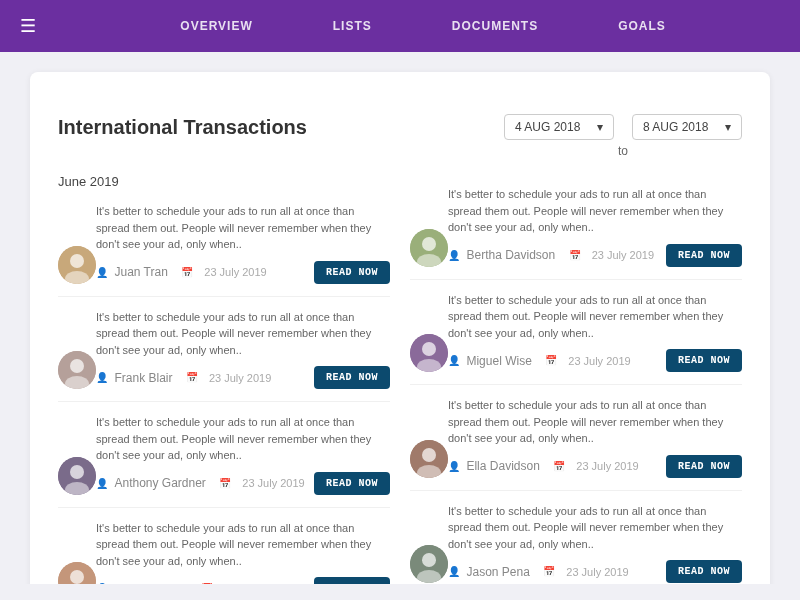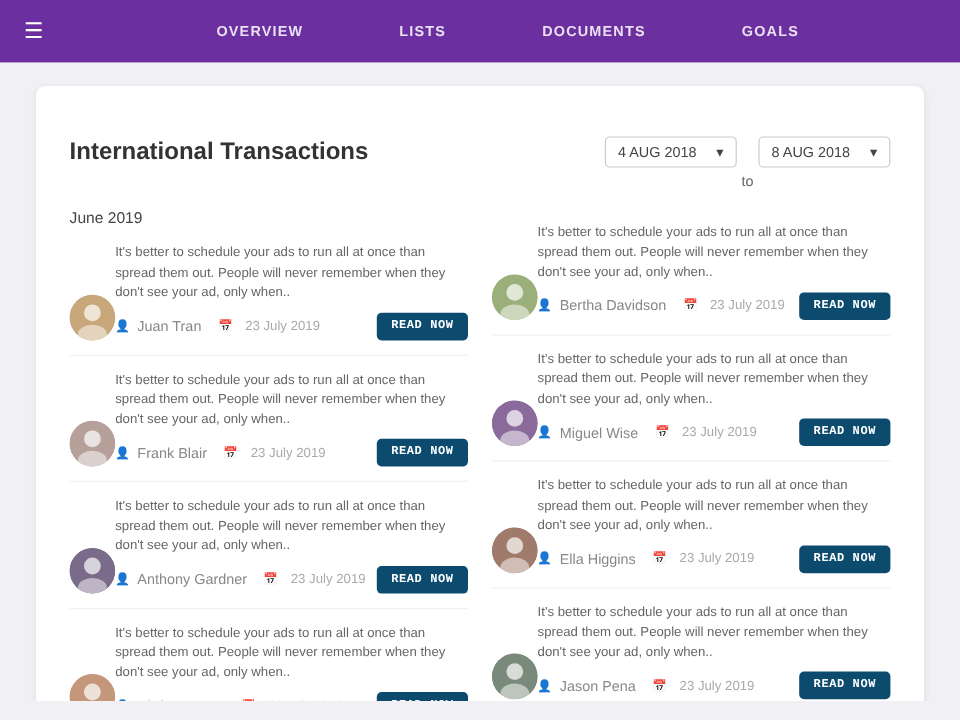--- a/index.html
+++ b/index.html
@@ -218,21 +218,21 @@
                 <svg width="38" height="38" viewBox="0 0 38 38">
                   <circle cx="19" cy="19" r="19" fill="#a07a6a"></circle>
                   <circle cx="19" cy="15" r="7" fill="rgba(255,255,255,0.7)"></circle>
                   <ellipse cx="19" cy="33" rx="12" ry="8" fill="rgba(255,255,255,0.5)"></ellipse>
                 </svg>
               </div>
       <div class="tx-content">
         <div class="tx-text">It's better to schedule your ads to run all at once than spread them out. People will never remember when they don't see your ad, only when..</div>
         <div class="tx-meta">
           <span class="tx-meta-icon">👤</span>
-          <span class="tx-name">Ella Higgins</span>
+          <span class="tx-name">Ella Davidson</span>
           <span class="tx-date-icon">📅</span>
           <span class="tx-date">23 July 2019</span>
           <button class="read-now-btn">READ NOW</button>
         </div>
       </div>
     </div>
             <div class="tx-item">
       <div class="avatar av8">
                 <svg width="38" height="38" viewBox="0 0 38 38">
                   <circle cx="19" cy="19" r="19" fill="#7a8a7a"></circle>

